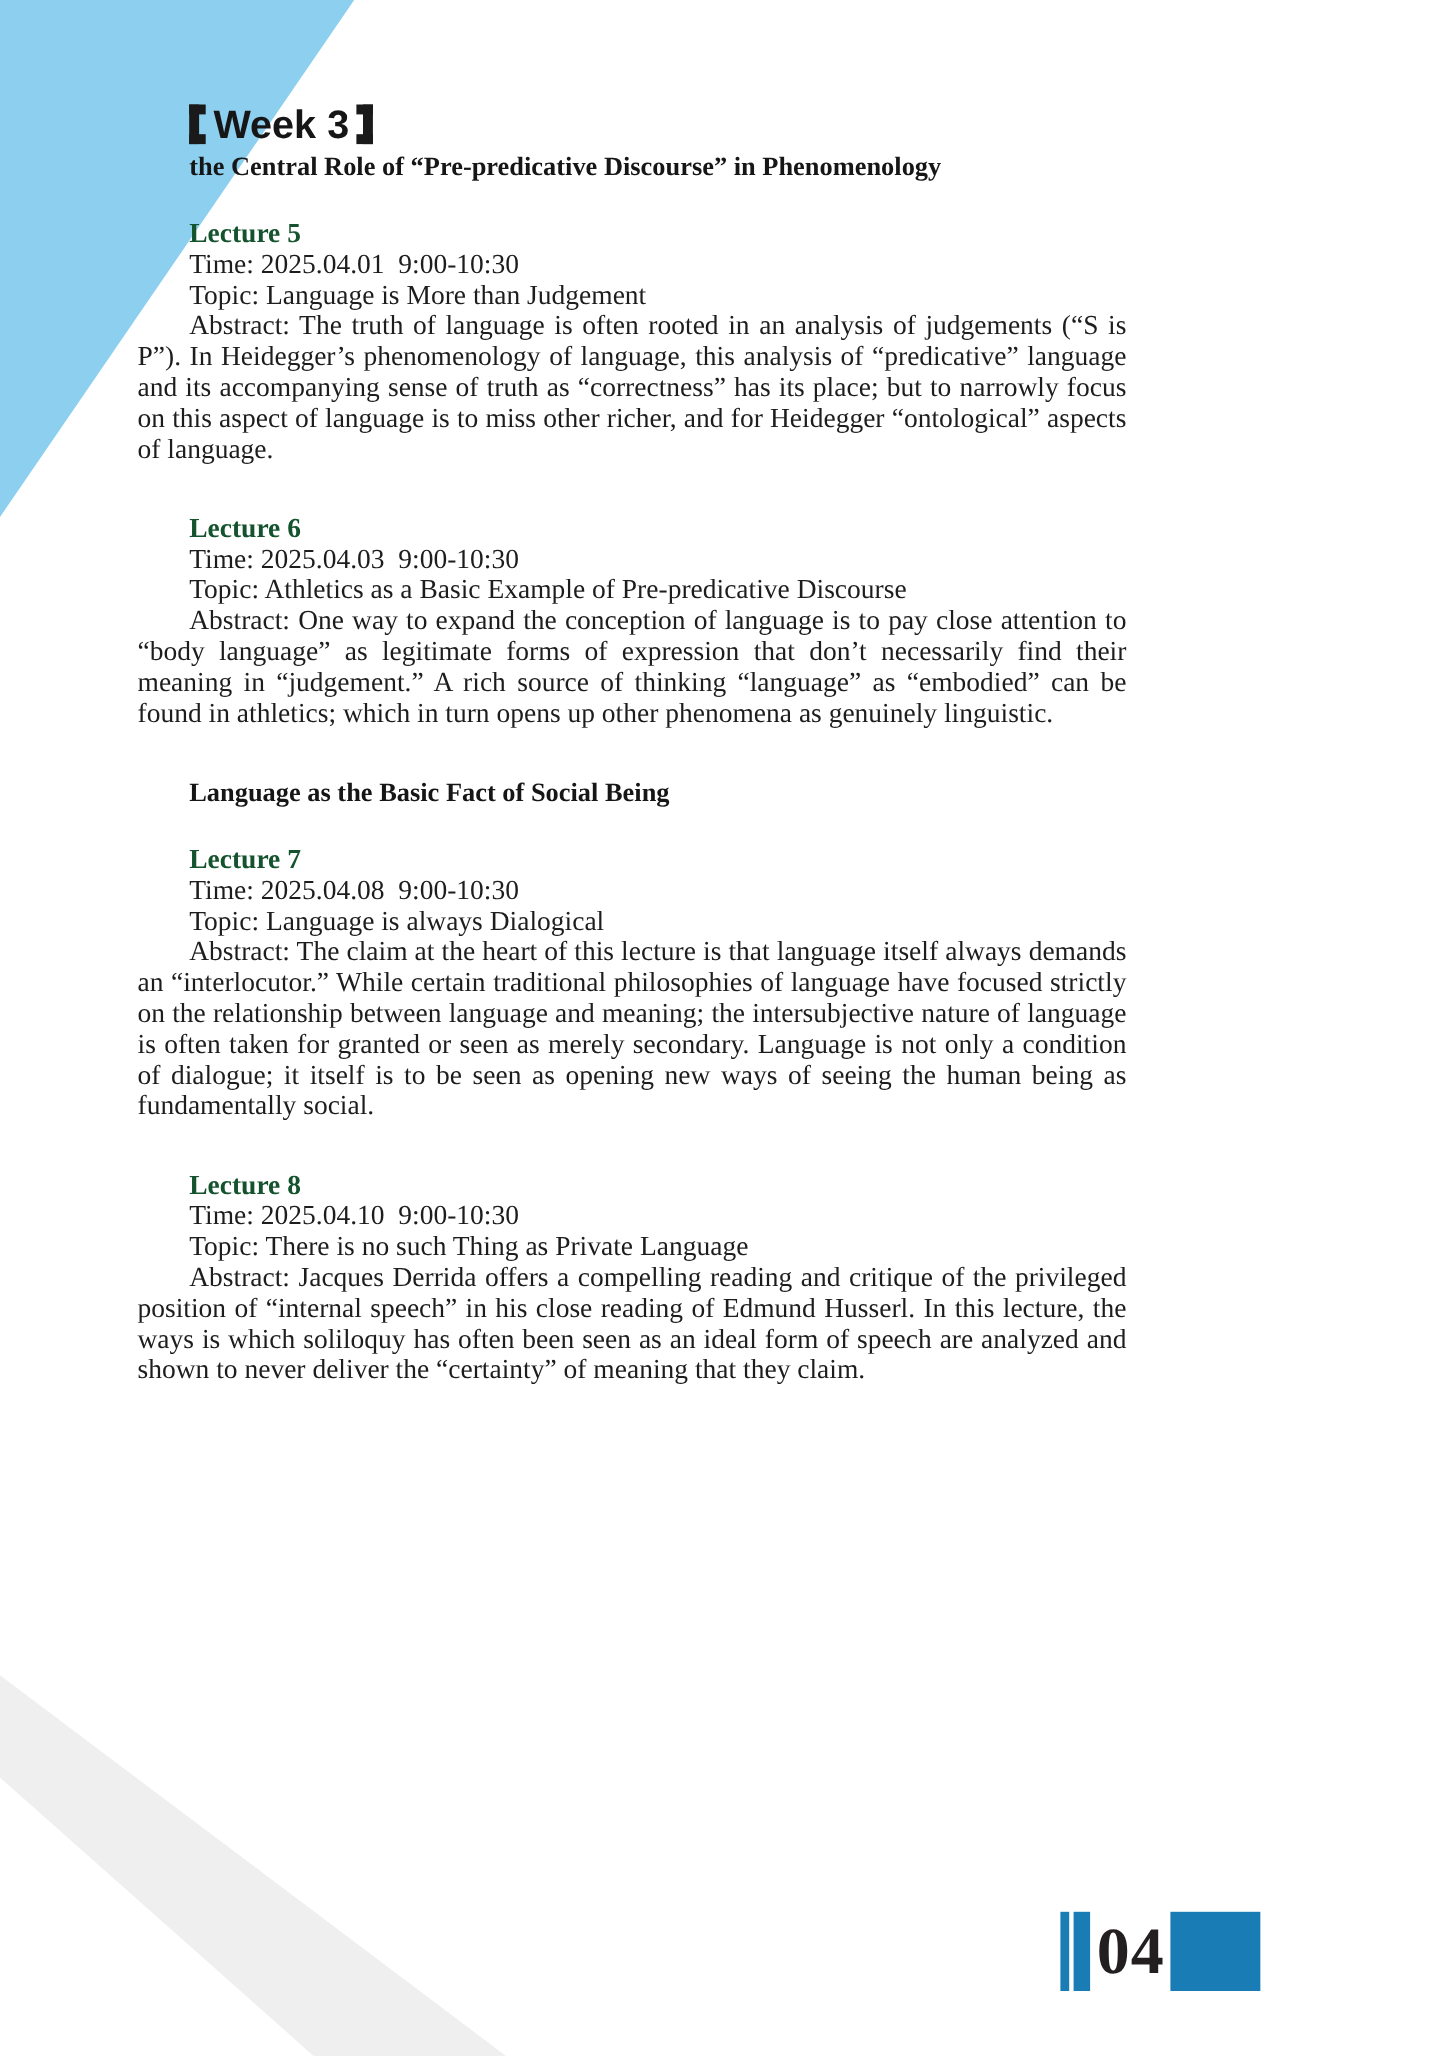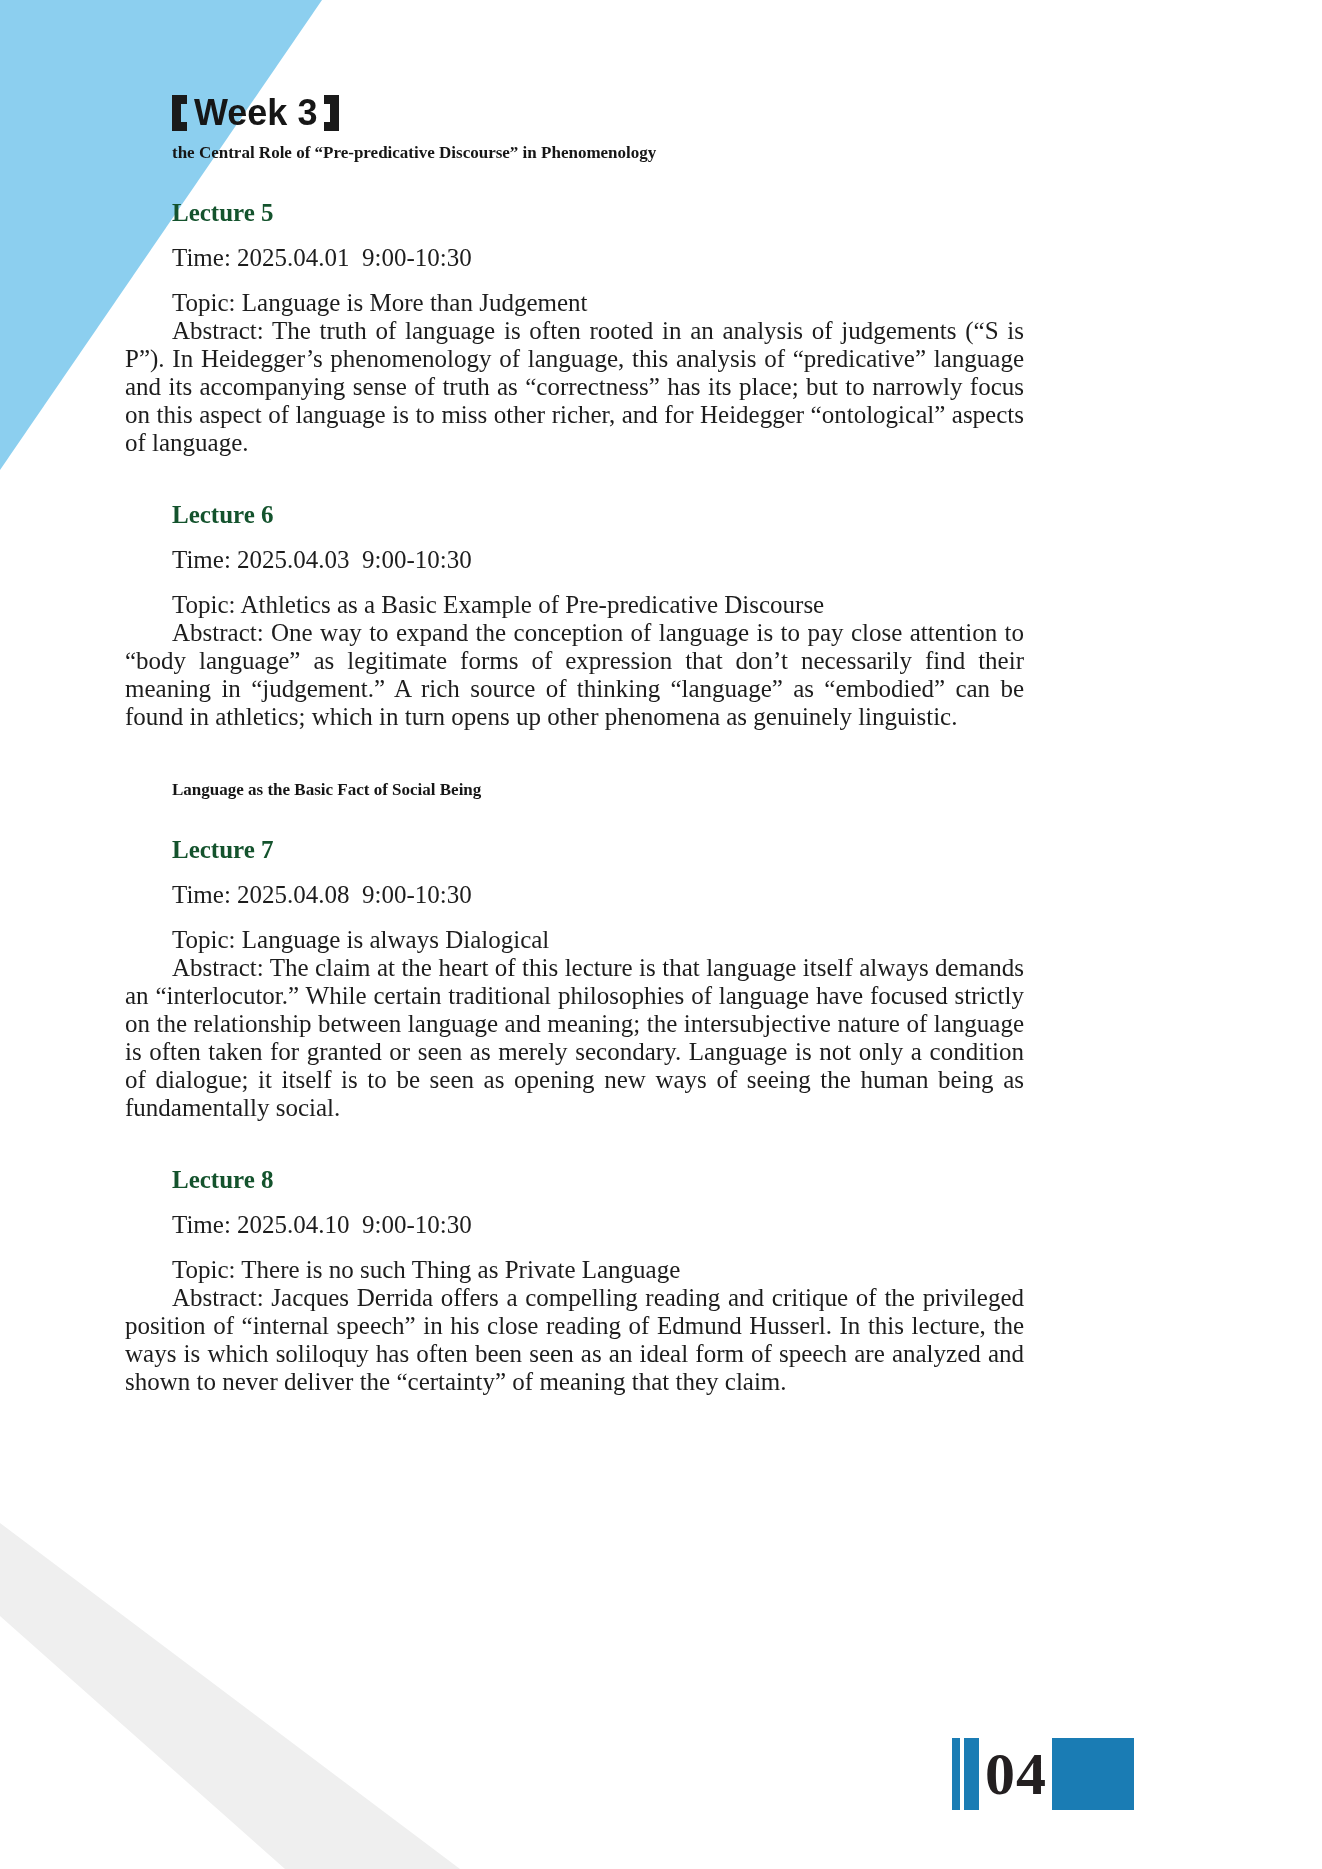--- a/index.html
+++ b/index.html
@@ -42,42 +42,42 @@
     display:inline-block;box-sizing:border-box;
     width:15px;height:36px;
     border:9px solid #1a1a1a;
     flex:0 0 auto;
   }
   .bracket.left{border-right:none;margin-right:7px;}
   .bracket.right{border-left:none;margin-left:7px;}
   .week-subtitle{
     margin:4px 0 0 47px;
     font-weight:700;
-    font-size:17px;line-height:29px;
+    font-size:24px;line-height:29px;
     color:#161616;
   }
   .lectures{margin-top:32px;}
   .lecture+.lecture{margin-top:44px;}
   .lecture-title{
     margin:0 0 0 47px;
     font-weight:700;font-size:25px;line-height:28px;color:#14532d;
   }
   .meta{
-    margin:17px 0 0 47px;
+    margin:0 0 0 47px;
     white-space:pre-wrap;
   }
   .abstract{
     margin:0;
     text-align:justify;
     text-indent:47px;
   }
   p{margin:0;}
   
   .pagenum-block{
-    position:absolute;right:12px;top:1738px;height:72px;
+    position:absolute;right:0;top:1738px;height:72px;
     display:flex;align-items:stretch;
   }
   .pn-bar{display:block;}
   .pn-bar.thin{width:8px;background:#1a7cb4;margin-right:4px;}
   .pn-bar.thick{width:15px;background:#1a7cb4;margin-right:6px;}
   .pn-number{
     display:flex;align-items:center;
     font-family:"Liberation Serif","DejaVu Serif",serif;
     font-weight:700;font-size:60px;line-height:72px;
     color:#231f20;

